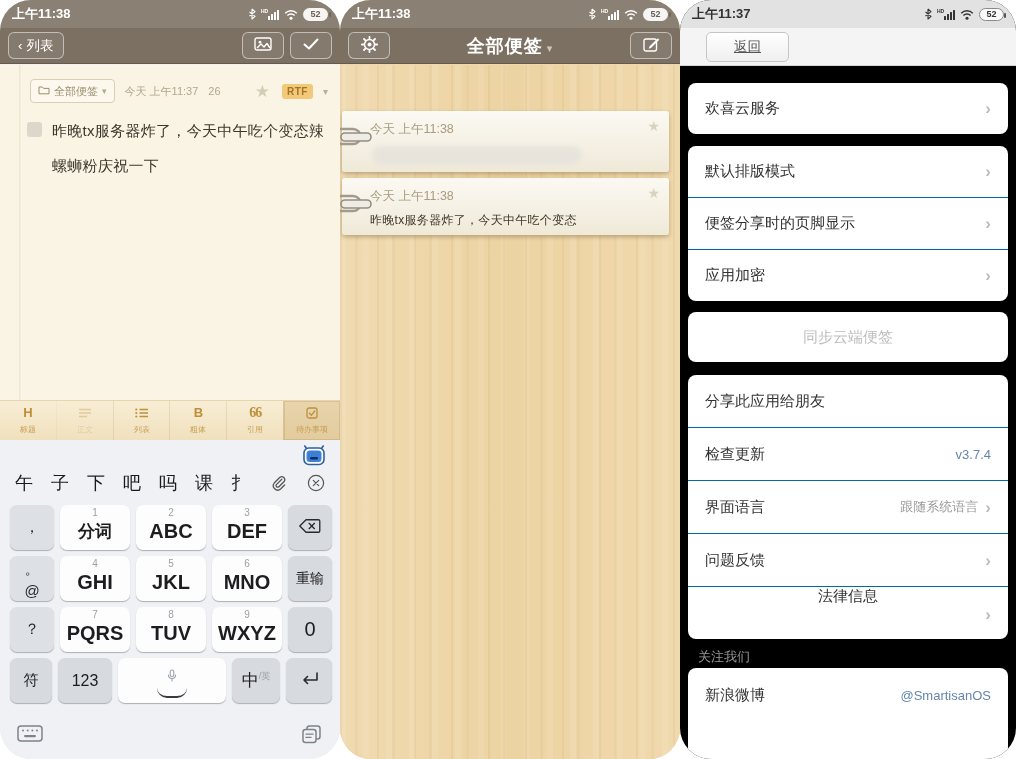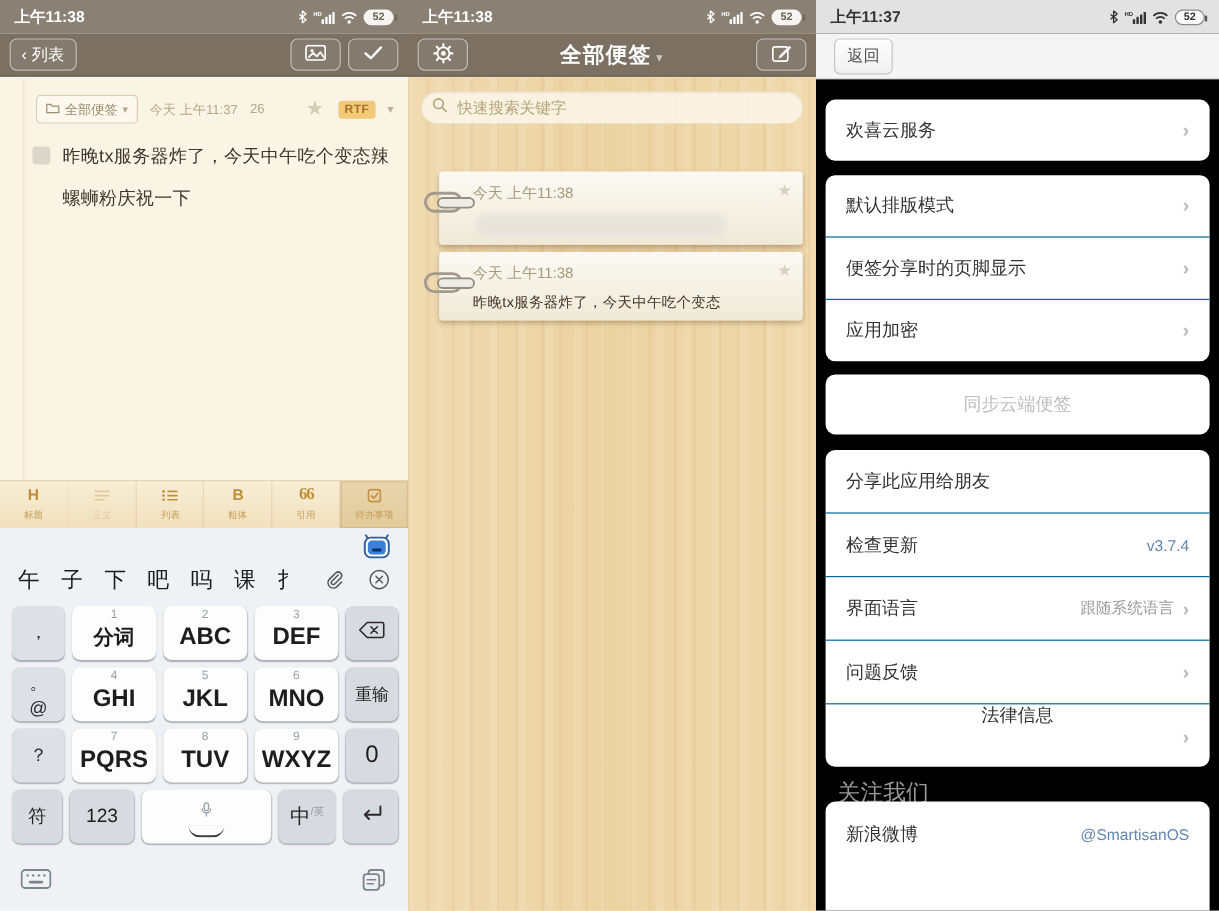--- a/index.html
+++ b/index.html
@@ -1,19 +1,19 @@
 <!DOCTYPE html>
 <html><head>
 <meta charset="utf-8">
 <style>
   html,body{margin:0;padding:0;background:#fff;}
   #app{position:relative;width:1016px;height:759px;overflow:hidden;
        font-family:"Liberation Sans","DejaVu Sans",sans-serif;
        -webkit-font-smoothing:antialiased;}
-  .panel{position:absolute;top:0;height:759px;overflow:hidden;}
+  .panel{position:absolute;top:0;height:759px;overflow:hidden;border-radius:31px;}
   #panel-left{left:0;width:340px;background:#eff1f4;}
   #panel-mid{left:340px;width:340px;background:#efd9ac;}
   #panel-right{left:680px;width:336px;background:#000000;}
 
   
   .sb{position:absolute;top:0;left:0;right:0;height:28px;display:flex;align-items:center;
       padding:0 12px;box-sizing:border-box;font-size:13px;font-weight:bold;}
   .sb-brown{background:#8a8174;color:#fff;}
   .sb-gray{background:#e2e2e2;color:#333;}
   .sb .sb-right{margin-left:auto;display:flex;align-items:center;gap:5px;}
@@ -98,47 +98,47 @@
       repeating-linear-gradient(90deg, rgba(186,141,80,.10) 0 2px, rgba(0,0,0,0) 2px 15px,
         rgba(186,141,80,.07) 15px 18px, rgba(0,0,0,0) 18px 37px),
       repeating-linear-gradient(90deg, rgba(255,255,255,.09) 0 6px, rgba(0,0,0,0) 6px 23px),
       linear-gradient(90deg,#f0dab0,#ecd3a2 50%,#f0d9ad);}
   .search{position:absolute;top:11px;left:11px;right:11px;height:27px;border-radius:14px;
           background:rgba(251,246,233,.88);display:flex;align-items:center;padding:0 9px;gap:6px;
           color:#b5a477;box-shadow:inset 0 1px 2px rgba(120,90,40,.15);}
   .search input{border:none;outline:none;background:transparent;font-size:13px;flex:1;
                 font-family:inherit;color:#6b5c3d;}
   .search input::placeholder{color:#b5a477;}
-  .ncard{position:absolute;left:26px;right:11px;border-radius:3px;
+  .ncard{position:absolute;left:2px;right:11px;border-radius:3px;
          background:linear-gradient(#fbf9f3,#efe9d7);
-         box-shadow:0 2px 4px rgba(90,60,20,.35);margin-top:32px;}
+         box-shadow:0 2px 4px rgba(90,60,20,.35);}
   .ncard .ntime{font-size:12.5px;color:#a99b7d;padding:10px 0 0 28px;}
   .ncard .nstar{position:absolute;top:7px;right:9px;color:#d9d2c0;font-size:14px;}
   .nclip{position:absolute;left:-13px;top:15px;}
   .nblob{margin:8px 0 0 30px;width:210px;height:19px;border-radius:9px;background:#e7e4dc;
          filter:blur(2px);opacity:.9;}
   .ntext{margin:7px 10px 0 28px;font-size:12px;color:#41372a;white-space:nowrap;overflow:hidden;letter-spacing:.3px;}
 
   
   .rhead{position:absolute;top:28px;left:0;right:0;height:38px;background:#f4f4f4;
          border-bottom:1px solid #d8d8d8;display:flex;align-items:center;box-sizing:border-box;}
-  .back-btn{margin-left:15px;padding:5px 10px;border:1px solid #c6c6c6;border-radius:5px;
-            background:linear-gradient(#ffffff,#efefef);color:#555;font-size:13.5px;}
+  .back-btn{margin-left:26px;padding:5px 27px;border:1px solid #c6c6c6;border-radius:5px;
+            background:linear-gradient(#ffffff,#efefef);color:#555;font-size:13.5px;text-decoration:underline;}
   .rtitle{position:absolute;left:80px;right:80px;text-align:center;font-size:17px;color:#2b2b2b;}
   .rcard{position:absolute;left:8px;right:8px;background:#fff;border-radius:8px;
          box-shadow:0 1px 2px rgba(0,0,0,.07);overflow:hidden;}
   .rrow{height:51px;display:flex;align-items:center;padding:0 17px;font-size:15px;color:#333;}
   .rrow + .rrow{border-top:1px solid #0369a1;}
   .rrow .rval{margin-left:auto;font-size:13px;}
   .rval.blue{color:#6486ae;}
   .rval.gray{color:#9a9a9a;}
   .chev{color:#bcbcbc;font-size:17px;font-weight:bold;margin-left:auto;line-height:1;}
   .rrow .rval + .chev{margin-left:7px;}
   .rrow.center{justify-content:center;color:#bdbdbd;}
-  .sec-label{position:absolute;left:18px;font-size:19px;color:#999;}
+  .sec-label{position:absolute;left:18px;font-size:13px;color:#999;}
 </style>
 </head>
 <body>
 
 <div id="app">
 
   <div class="panel" id="panel-left">
     <div class="sb sb-brown">
       <span>上午11:38</span>
       <span class="sb-right">
@@ -432,27 +432,20 @@
       <div class="tb-title"><span>全部便签</span><span class="caret">▾</span></div>
       <div class="tbtn" style="margin-left:auto;">
         <span><svg width="17" height="16" viewBox="0 0 17 16">
               <rect x="1" y="3" width="12.5" height="12" rx="2" fill="none" stroke="currentColor" stroke-width="1.4"></rect>
               <path d="M6.5 10.5L14.8 2.2l1.5 1.5L8 12l-2.3.8z" fill="currentColor"></path>
             </svg></span>
       </div>
     </div>
 
     <div class="wood">
-      <div class="search">
-        <span><svg width="13" height="13" viewBox="0 0 13 13">
-              <circle cx="5.4" cy="5.4" r="4" fill="none" stroke="currentColor" stroke-width="1.4"></circle>
-              <path d="M8.4 8.4l3.4 3.4" stroke="currentColor" stroke-width="1.4" stroke-linecap="round"></path>
-            </svg></span>
-        <input placeholder="快速搜索关键字" style="">
-      </div>
 
       <div class="ncard" style="top:46px;height:61px;">
         <span class="nclip"><svg width="44" height="22" viewBox="0 0 44 22">
               <rect x="1.5" y="3" width="30" height="15" rx="7.5" fill="none" stroke="#a39a8d" stroke-width="2.4"></rect>
               <rect x="12" y="7" width="30" height="8" rx="4" fill="#efece6" stroke="#958d80" stroke-width="1.6"></rect>
             </svg></span>
         <div class="ntime">今天 上午11:38</div>
         <span class="nstar">★</span>
         <div class="nblob"></div>
       </div>

